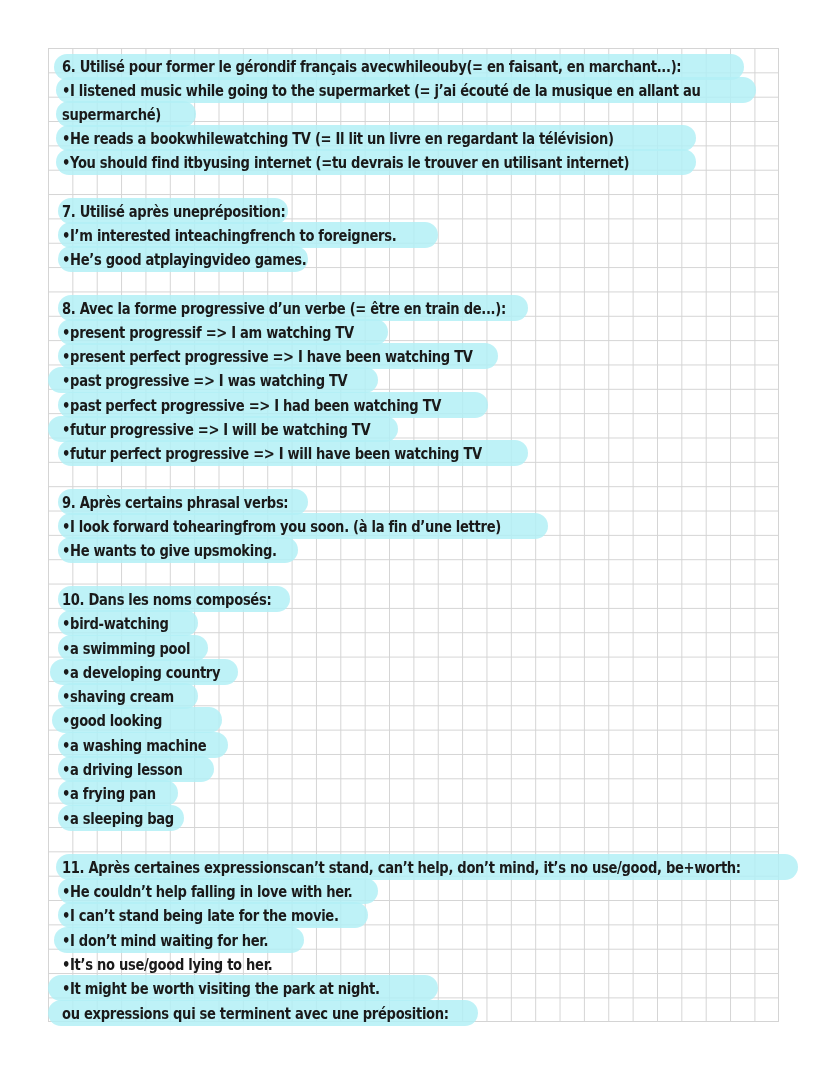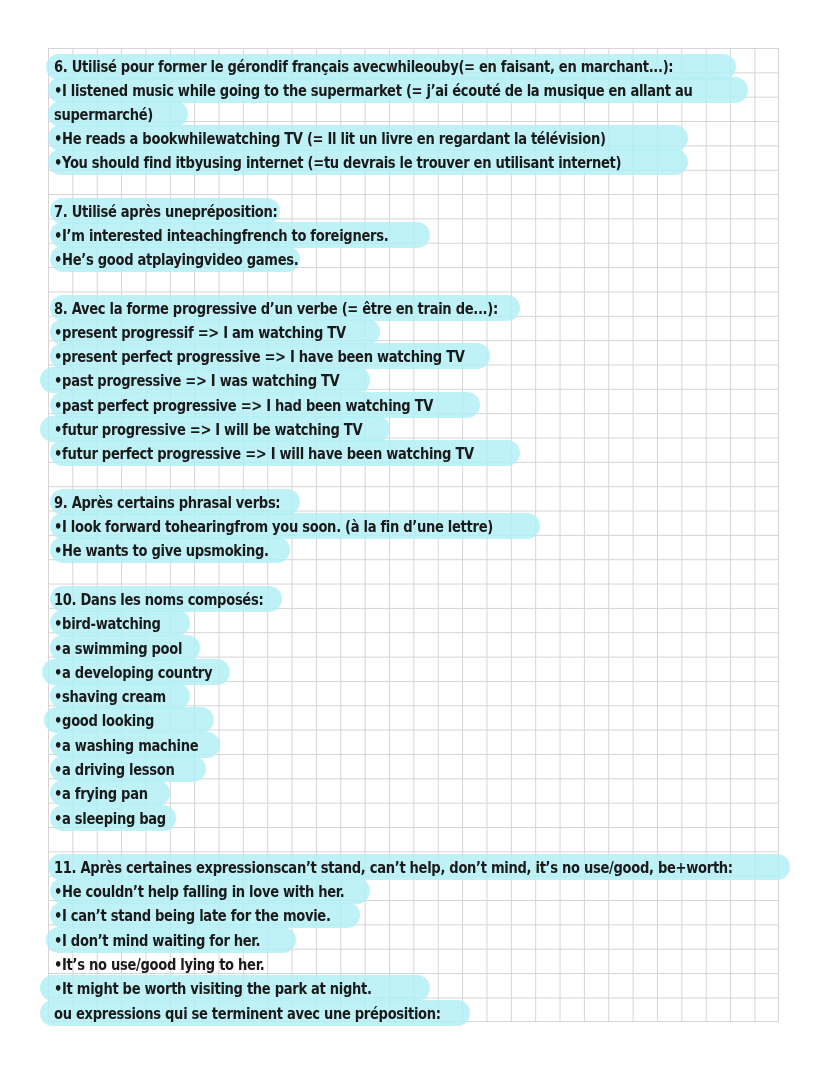--- a/index.html
+++ b/index.html
@@ -30,21 +30,21 @@
       background-image:
         linear-gradient(to right, #d4d4d4 1px, transparent 1px),
         linear-gradient(to bottom, #d4d4d4 1px, transparent 1px);
       background-size: 24.37px 24.35px;
       border-right: 1px solid #d4d4d4;
       border-bottom: 1px solid #d4d4d4;
       box-sizing: border-box;
     }
     .lines {
       position: absolute;
-      left: 4px;
+      left: 12px;
       top: 0;
       width: 756px;
       height: 1071px;
       text-align: center;
     }
     .line {
       position: absolute;
       left: 50px;
       height: 24.35px;
       line-height: 24.35px;

